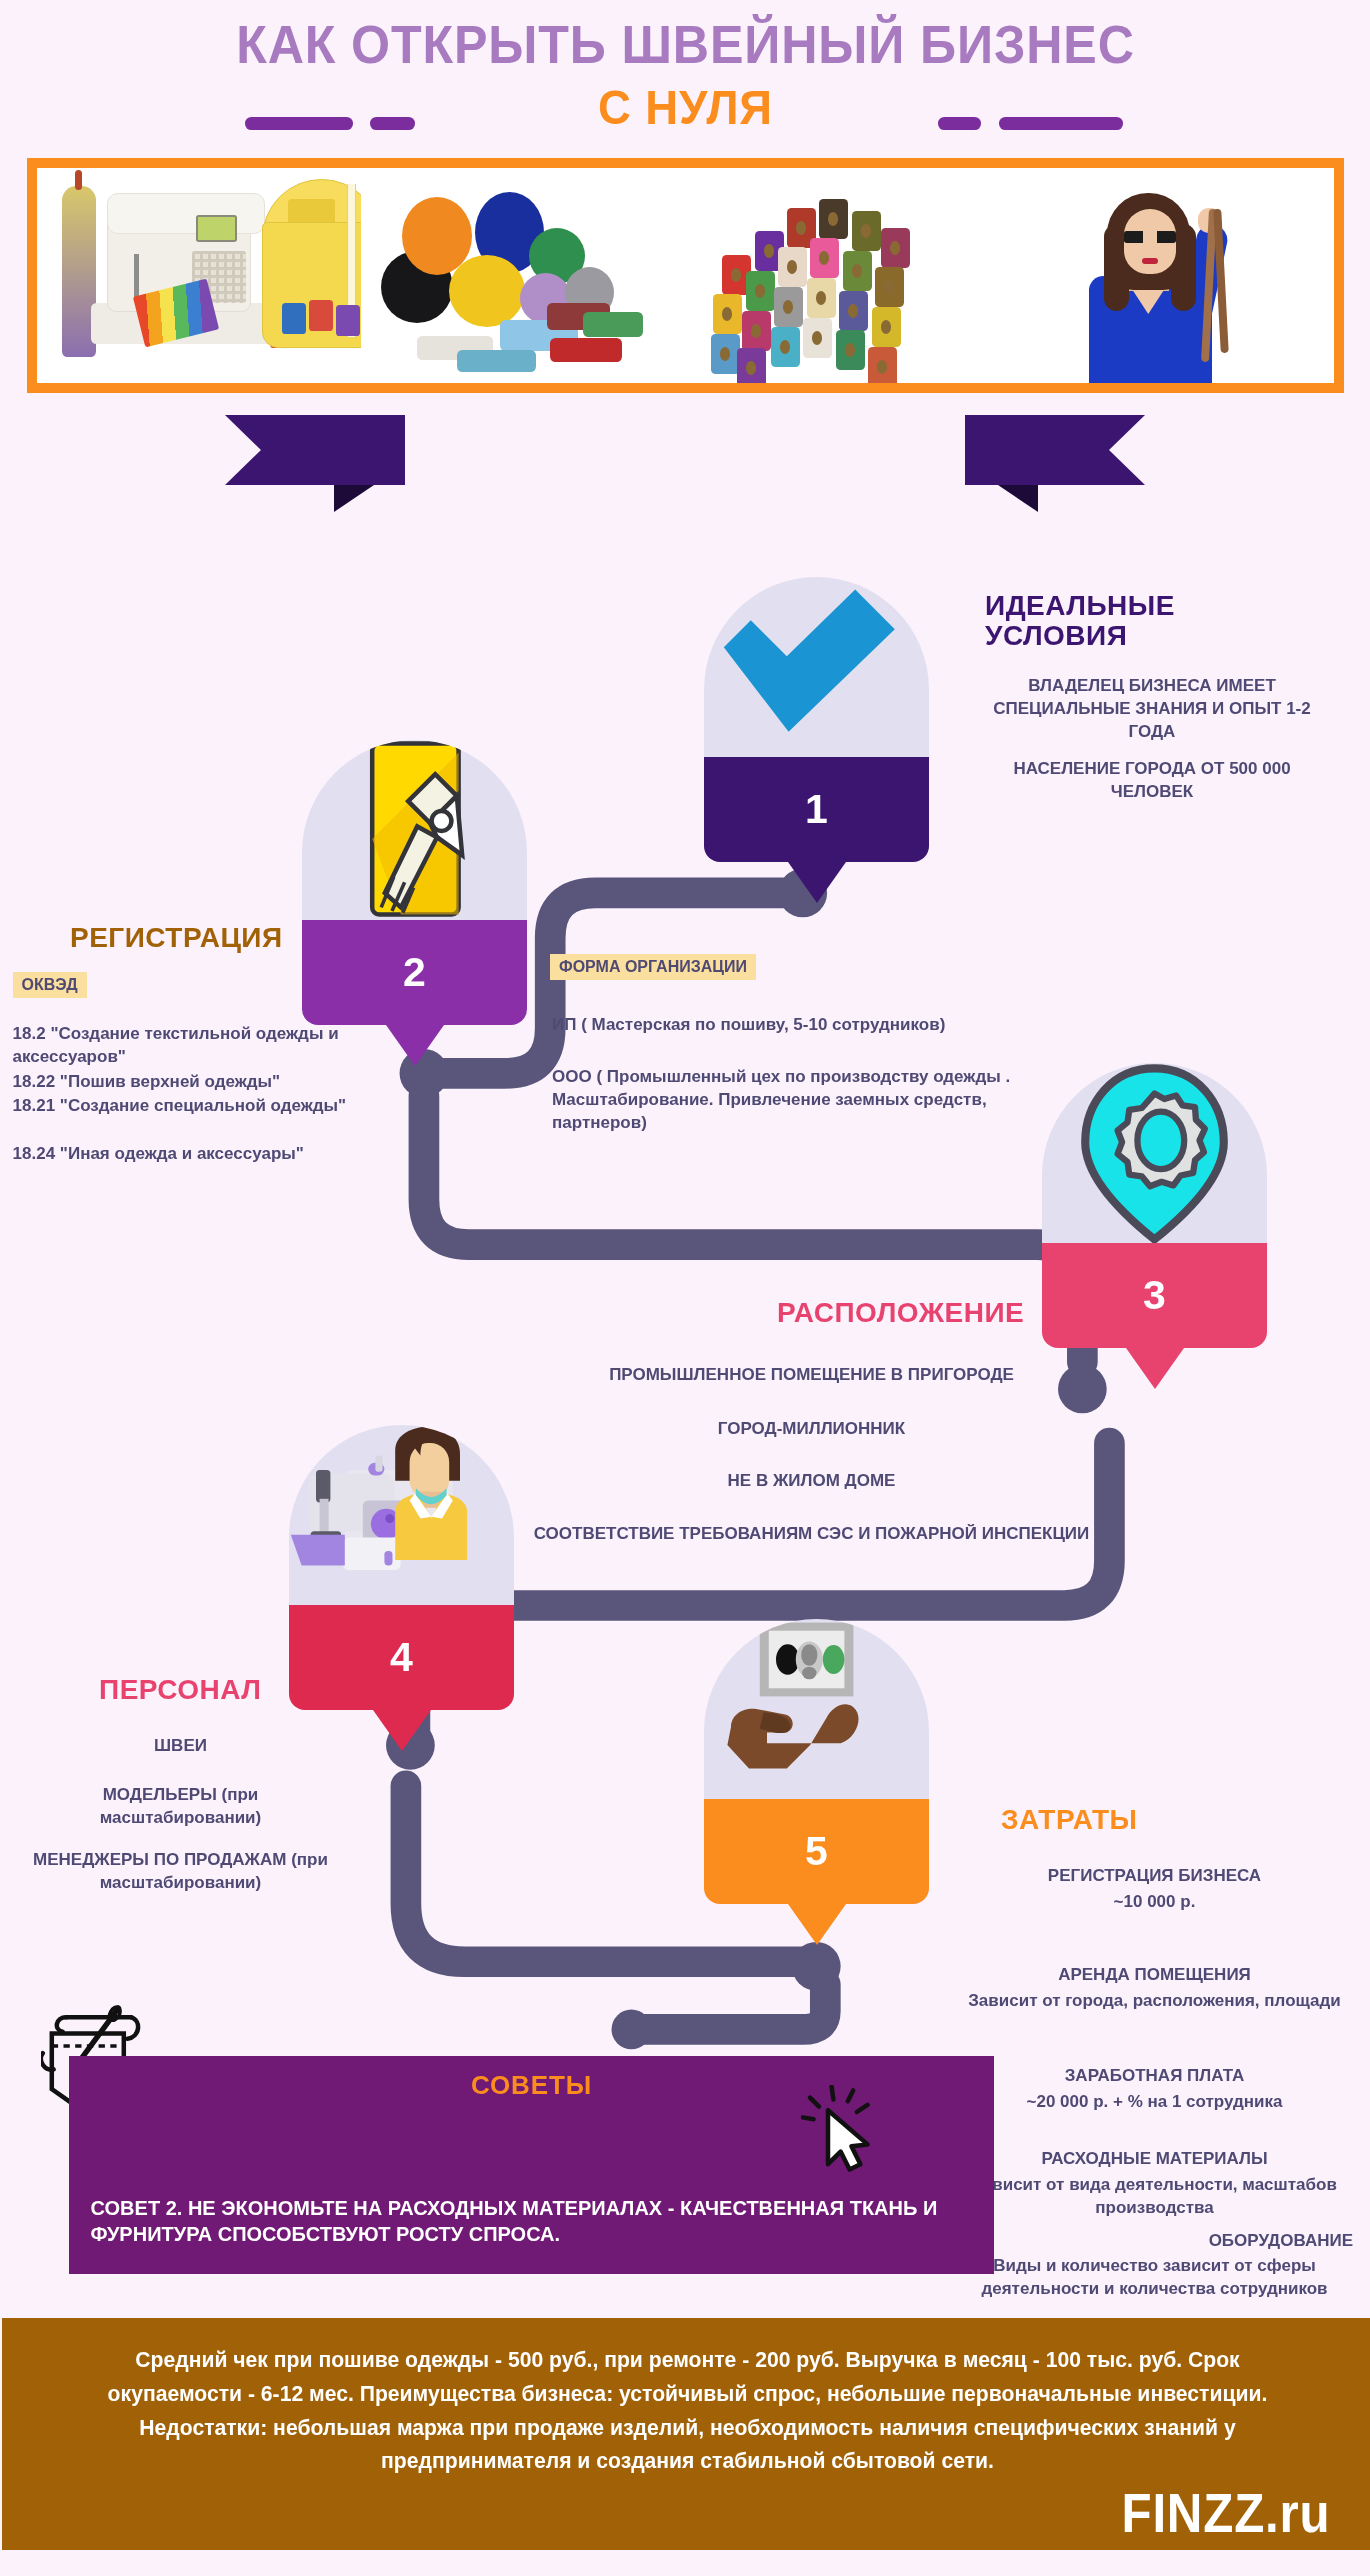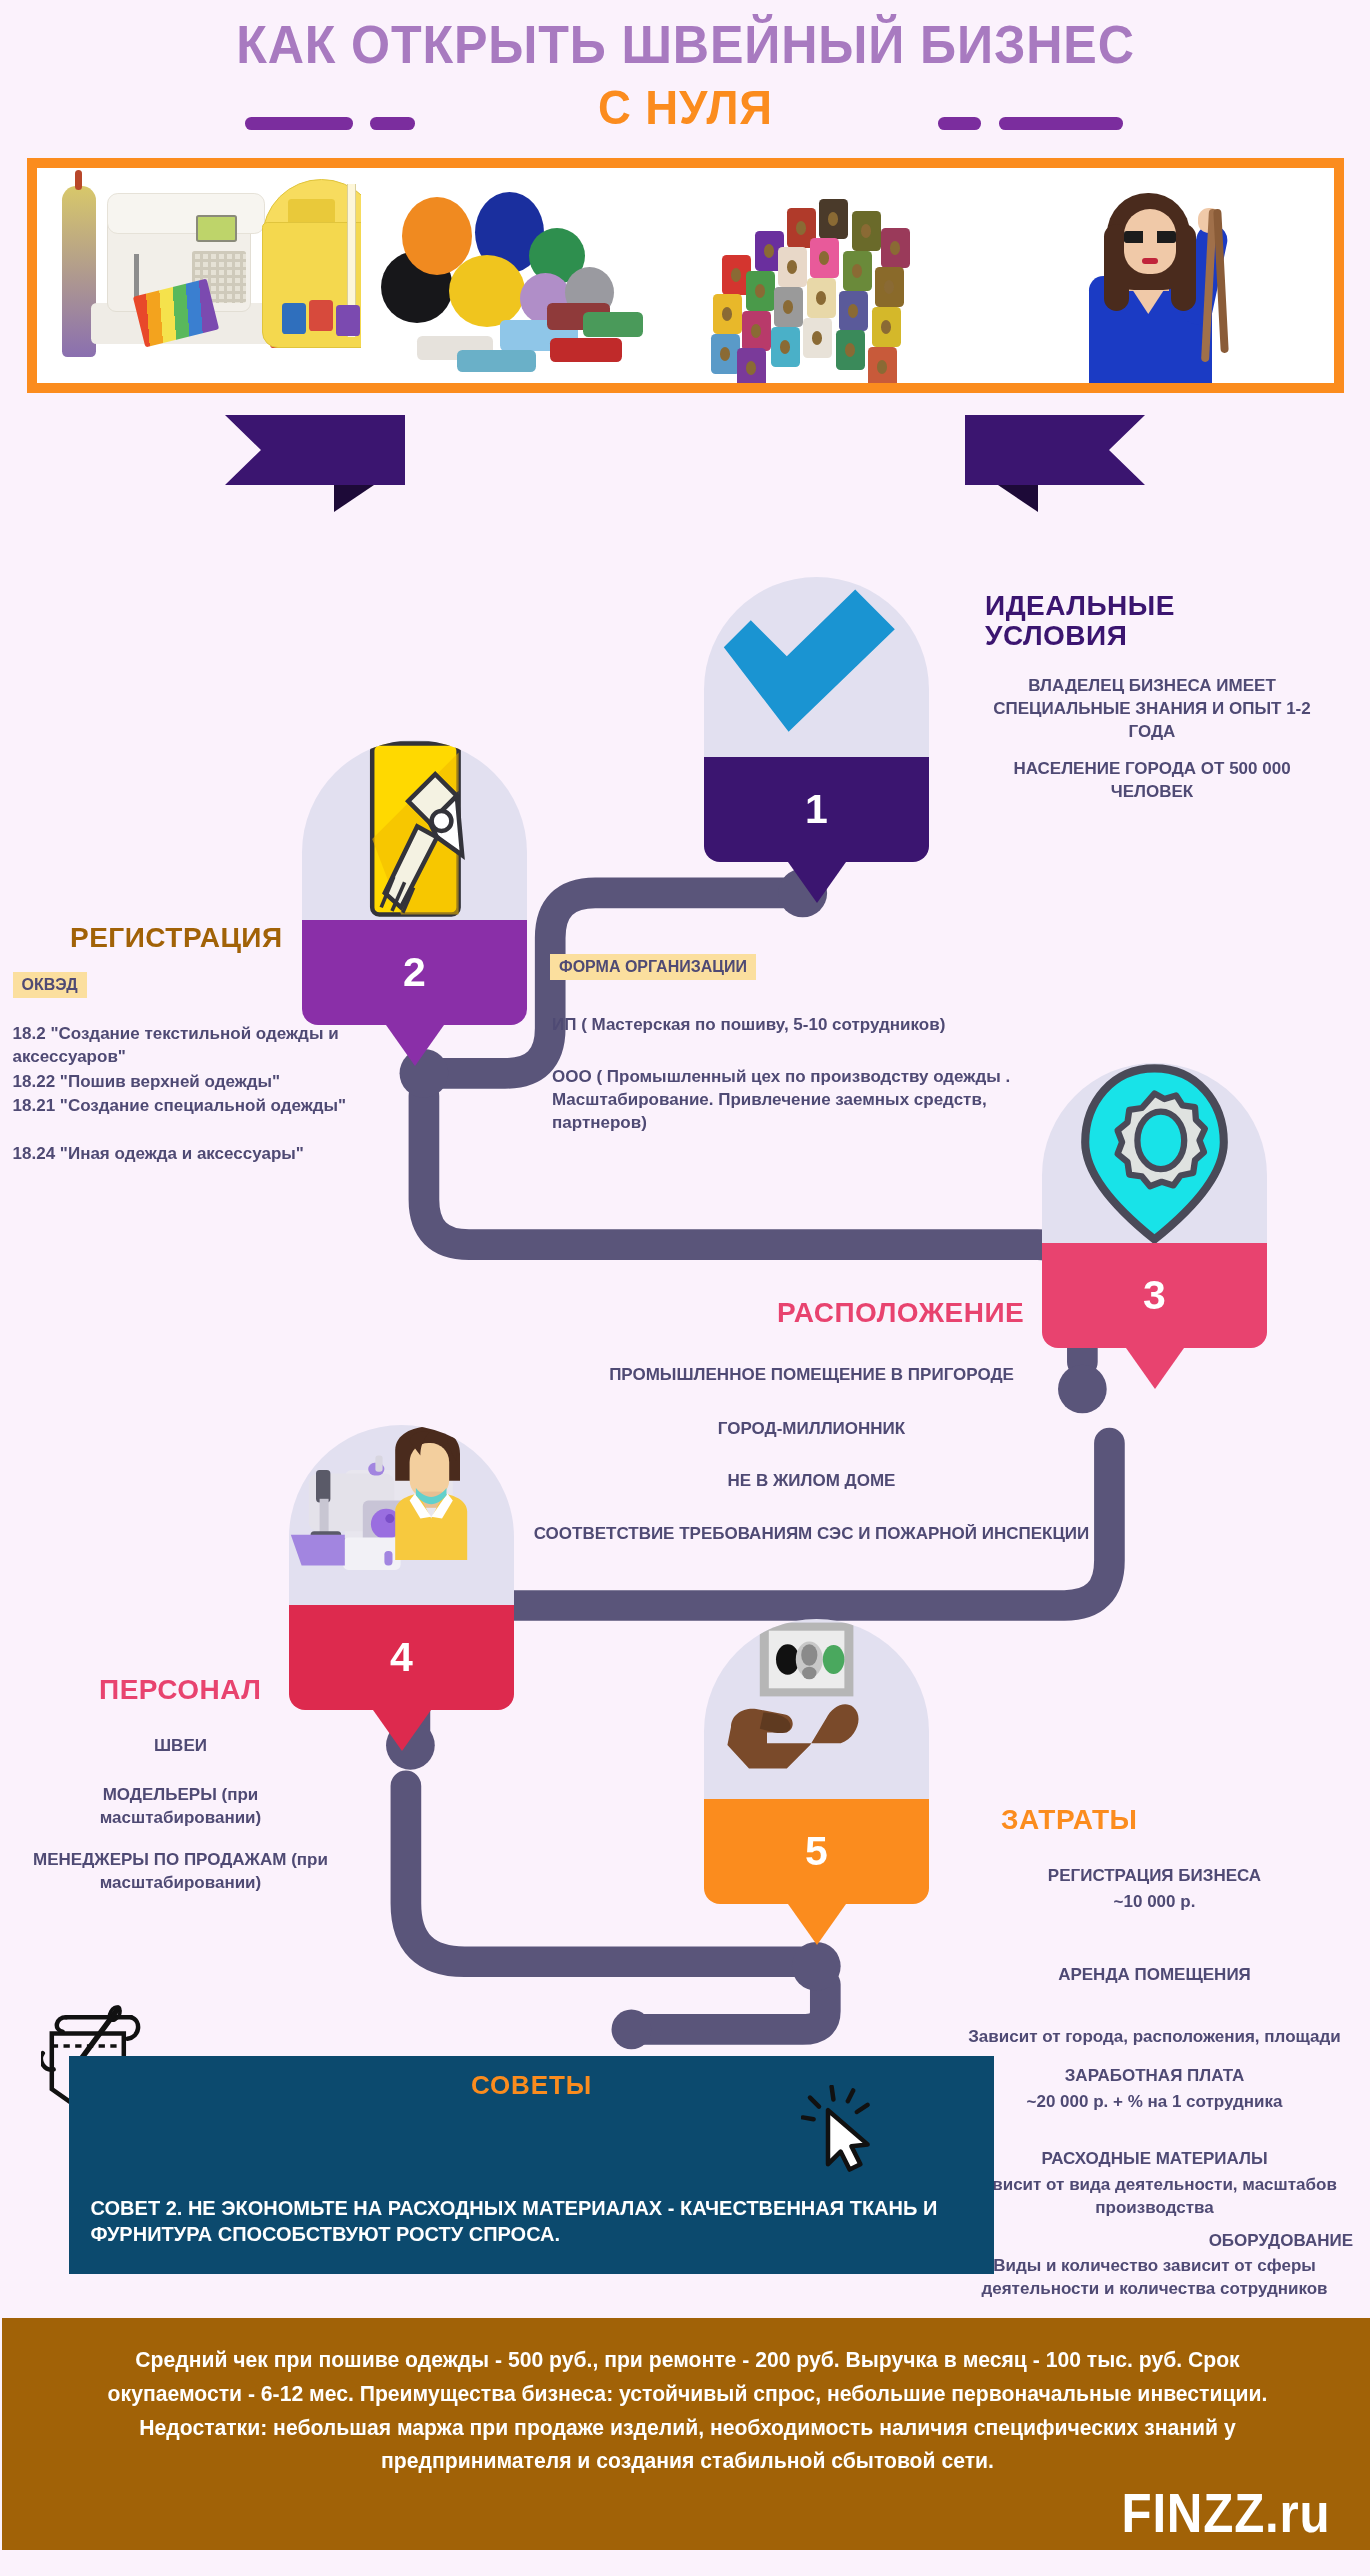--- a/index.html
+++ b/index.html
@@ -112,21 +112,21 @@
       width:0; height:0; border-left:29px solid transparent; border-right:29px solid transparent;
       border-top:41px solid currentColor; }
 
   .sec-title { position:absolute; font-size:28px; font-weight:bold; letter-spacing:0.5px; }
   .sec-body { position:absolute; color:#4f4a74; font-size:17px; line-height:1.35; font-weight:bold; }
   .sec-body.center { text-align:center; }
   .tag { display:inline-block; background:#fbdf9e; color:#4f4a74; font-size:16px;
       font-weight:bold; padding:3.6px 9px 4.5px 9px; }
 
   
-  #tips { position:absolute; left:69px; top:2056px; width:925px; height:218px; background:#0c4a6e; }
+  #tips { position:absolute; left:69px; top:2056px; width:925px; height:218px; background:#701a75; }
   #tips-title { position:absolute; left:0; top:14.4px; width:925px; text-align:center;
       color:#fb8c1e; font-size:26px; font-weight:bold; letter-spacing:0.9px; }
   .tip-line { position:absolute; left:21.6px; width:866px; color:#fff; font-size:20px; font-weight:bold; line-height:1.3; }
 
   
   #pocket-icon { position:absolute; left:41px; top:2001px; width:117px; height:126px; }
 
   
   #cursor-icon { position:absolute; left:801px; top:2085px; width:81px; height:90px; }
 
@@ -380,21 +380,21 @@
   <div class="step-num" style="background:#fb8c1e;color:#fb8c1e;">
     <span>5</span>
   </div>
 </div>
 <div class="sec-title" style="left:1001px; top:1804px; color:#fb8c1e;">ЗАТРАТЫ</div>
 
 <div class="sec-body center" style="left:974px;top:1865px;width:361px;">РЕГИСТРАЦИЯ БИЗНЕСА</div>
 <div class="sec-body center" style="left:974px;top:1891px;width:361px;">~10 000 р.</div>
 
 <div class="sec-body center" style="left:956px;top:1964px;width:397px;">АРЕНДА  ПОМЕЩЕНИЯ</div>
-<div class="sec-body center" style="left:956px;top:1990px;width:397px;margin-top:36px;">Зависит от города,  расположения, площади</div>
+<div class="sec-body center" style="left:956px;top:1990px;width:397px;">Зависит от города,  расположения, площади</div>
 
 <div class="sec-body center" style="left:956px;top:2065px;width:397px;">ЗАРАБОТНАЯ ПЛАТА</div>
 <div class="sec-body center" style="left:956px;top:2091px;width:397px;">~20 000 р. + % на 1  сотрудника</div>
 
 <div class="sec-body center" style="left:956px;top:2148px;width:397px;">РАСХОДНЫЕ МАТЕРИАЛЫ</div>
 <div class="sec-body center" style="left:956px;top:2174px;width:397px;">Зависит от вида деятельности, масштабов производства</div>
 
 <div class="sec-body center" style="left:956px;top:2230px;width:397px;text-align:right;">ОБОРУДОВАНИЕ</div>
 <div class="sec-body center" style="left:956px;top:2255px;width:397px;">Виды и количество зависит от сферы деятельности и количества сотрудников</div>
 

